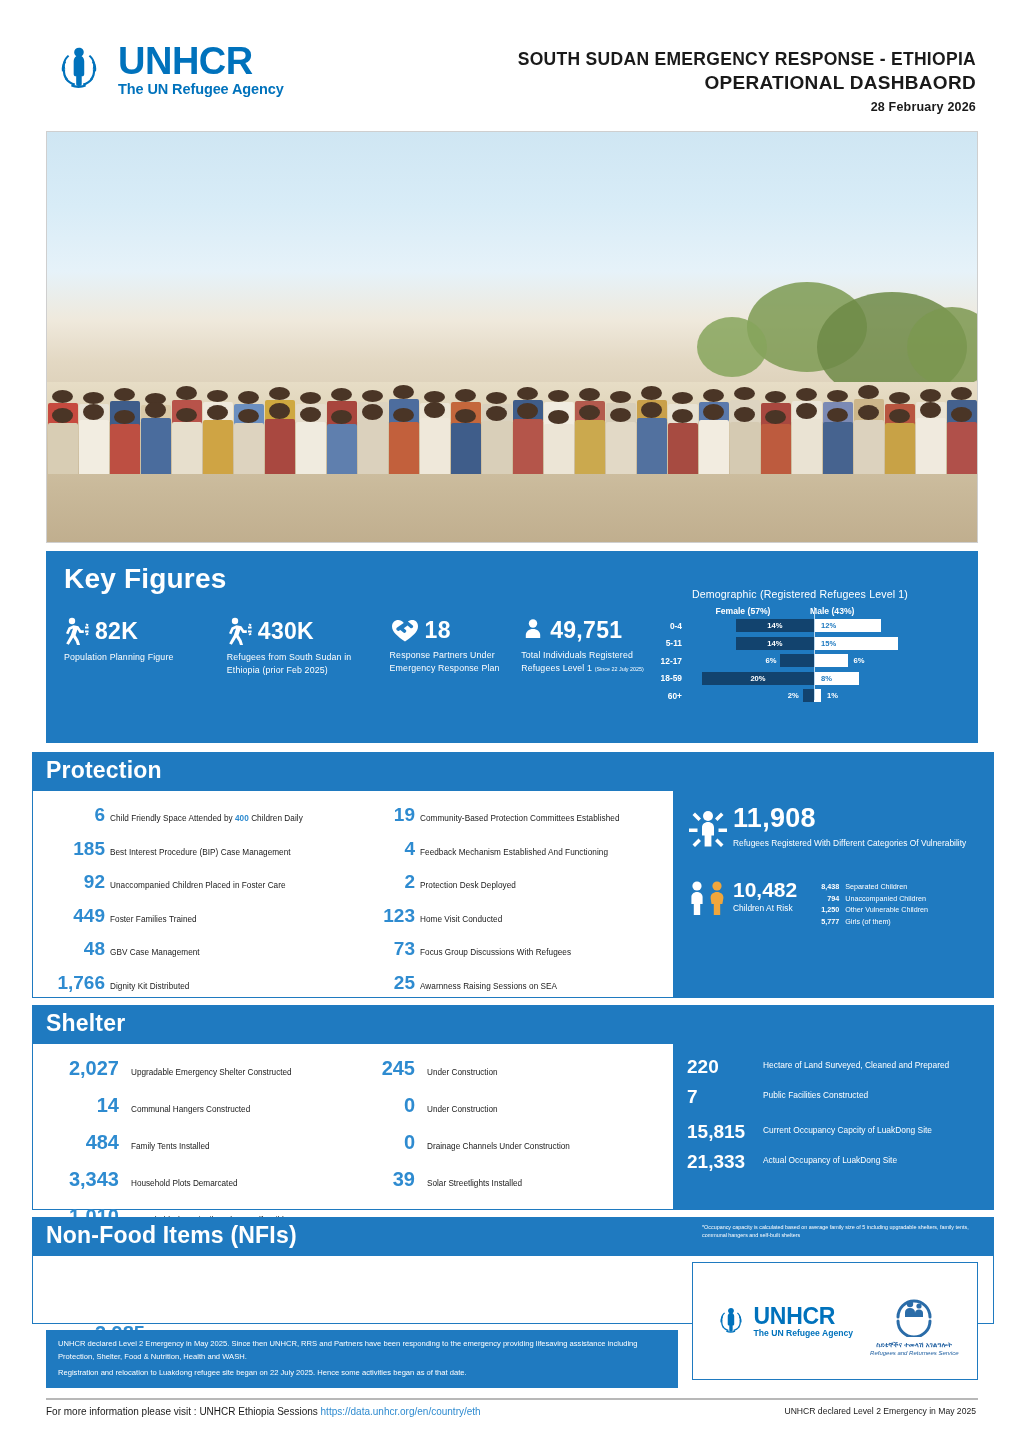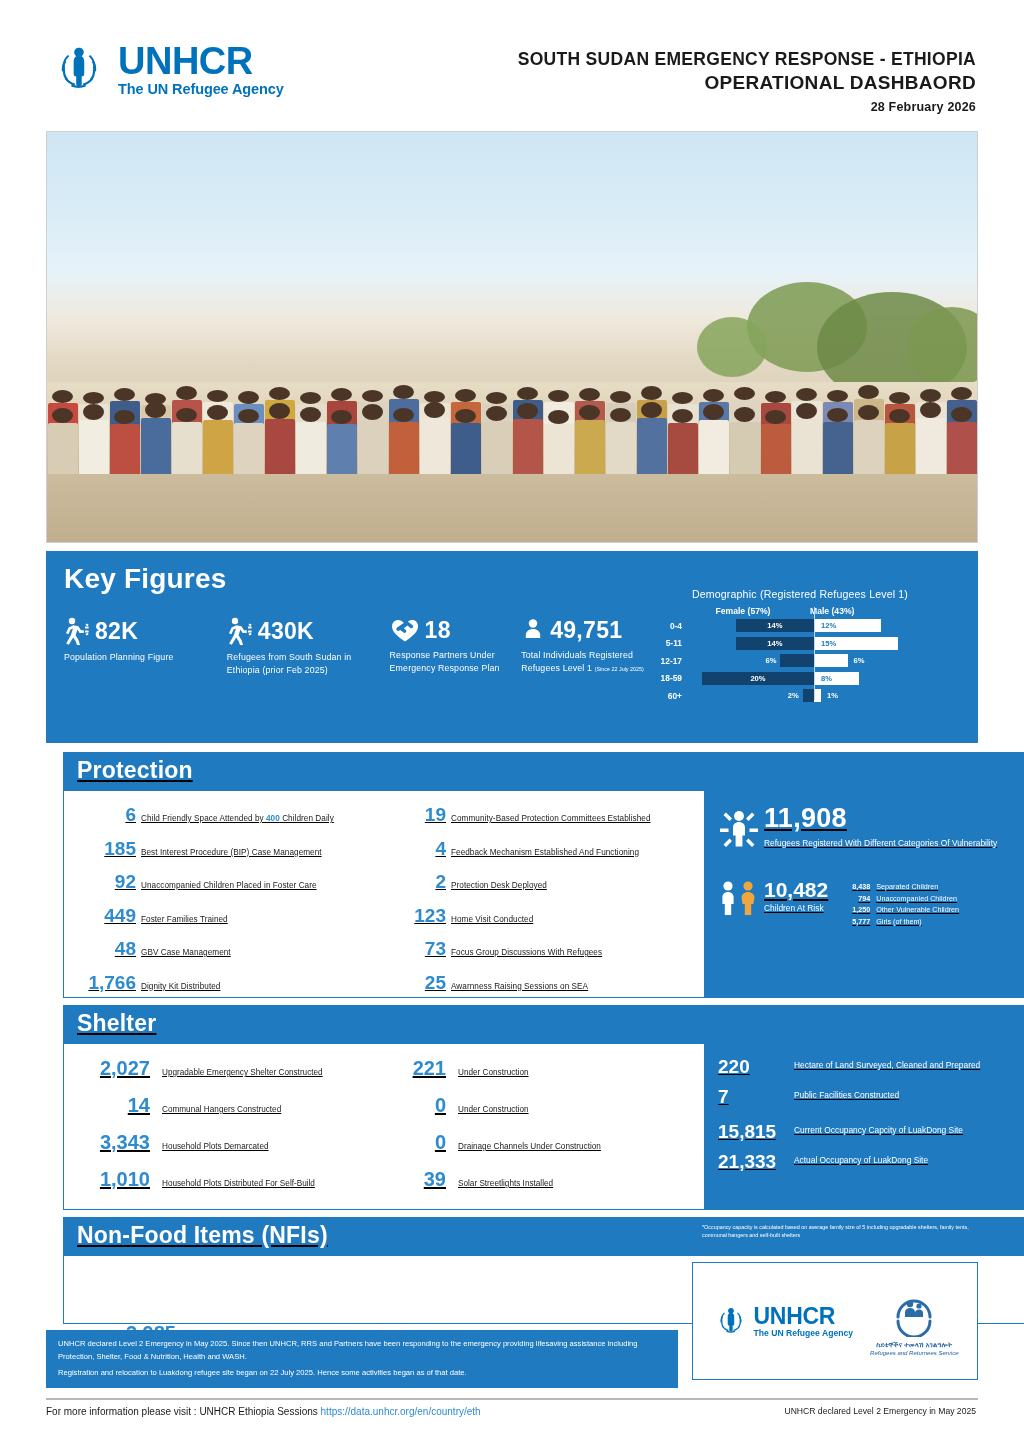--- a/index.html
+++ b/index.html
@@ -33,21 +33,21 @@
       #e3d8c3 56%, #d9cdb4 68%, #d2c5aa 80%, #cdbfa3 100%);
   }
   .ph-tree { position:absolute; border-radius:50%; background:#6f8a4a; opacity:.85; }
   .ph-band { position:absolute; left:0; width:100%; }
   .ph-crowd-row { position:absolute; left:0; width:100%; display:flex; align-items:flex-end; }
   .ph-person { flex:1 1 auto; margin:0 .5px; }
   .ph-head { width:70%; margin:0 auto; border-radius:50%; background:#4a3526; }
   .ph-body { width:100%; border-radius:2px 2px 0 0; }
 
   
-  .section { position:absolute; left:63px; width:962px;text-decoration:underline; }
+  .section { position:absolute; left:32px; width:962px; }
   .sec-head {
     background:#1f7ac0; color:#fff; font-size:23px; font-weight:bold;
     padding:5px 14px 7px 14px; letter-spacing:0.2px;
   }
   .sec-body { background:#fff; border:1px solid #1f7ac0; border-top:none; }
 
   
   .keyfig { position:absolute; left:46px; top:551px; width:932px; height:192px; background:#1f7ac0; }
   .kf-title { color:#fff; font-size:28px; font-weight:bold; padding:12px 0 0 18px; letter-spacing:0.2px;}
   .kf-row { position:absolute; left:18px; top:66px; width:620px; display:flex; }
@@ -688,31 +688,35 @@
         <div class="shel-col" id="shel-col-left">
             <div class="sh-stat">
               <span class="sh-num ">2,027</span>
               <span class="sh-txt">Upgradable Emergency Shelter Constructed</span>
             </div>
             <div class="sh-stat">
               <span class="sh-num ">14</span>
               <span class="sh-txt">Communal Hangers Constructed</span>
             </div>
             <div class="sh-stat">
+              <span class="sh-num ">484</span>
+              <span class="sh-txt">Family Tents Installed</span>
+            </div>
+            <div class="sh-stat">
               <span class="sh-num ">3,343</span>
               <span class="sh-txt">Household Plots Demarcated</span>
             </div>
             <div class="sh-stat">
               <span class="sh-num ">1,010</span>
               <span class="sh-txt">Household Plots Distributed For Self-Build</span>
             </div>
           </div>
         <div class="shel-col2" id="shel-col-right">
             <div class="sh-stat">
-              <span class="sh-num c2">221</span>
+              <span class="sh-num c2">245</span>
               <span class="sh-txt">Under Construction</span>
             </div>
             <div class="sh-stat">
               <span class="sh-num c2">0</span>
               <span class="sh-txt">Under Construction</span>
             </div>
             <div class="sh-stat">
               <span class="sh-num c2">0</span>
               <span class="sh-txt">Drainage Channels Under Construction</span>
             </div>

